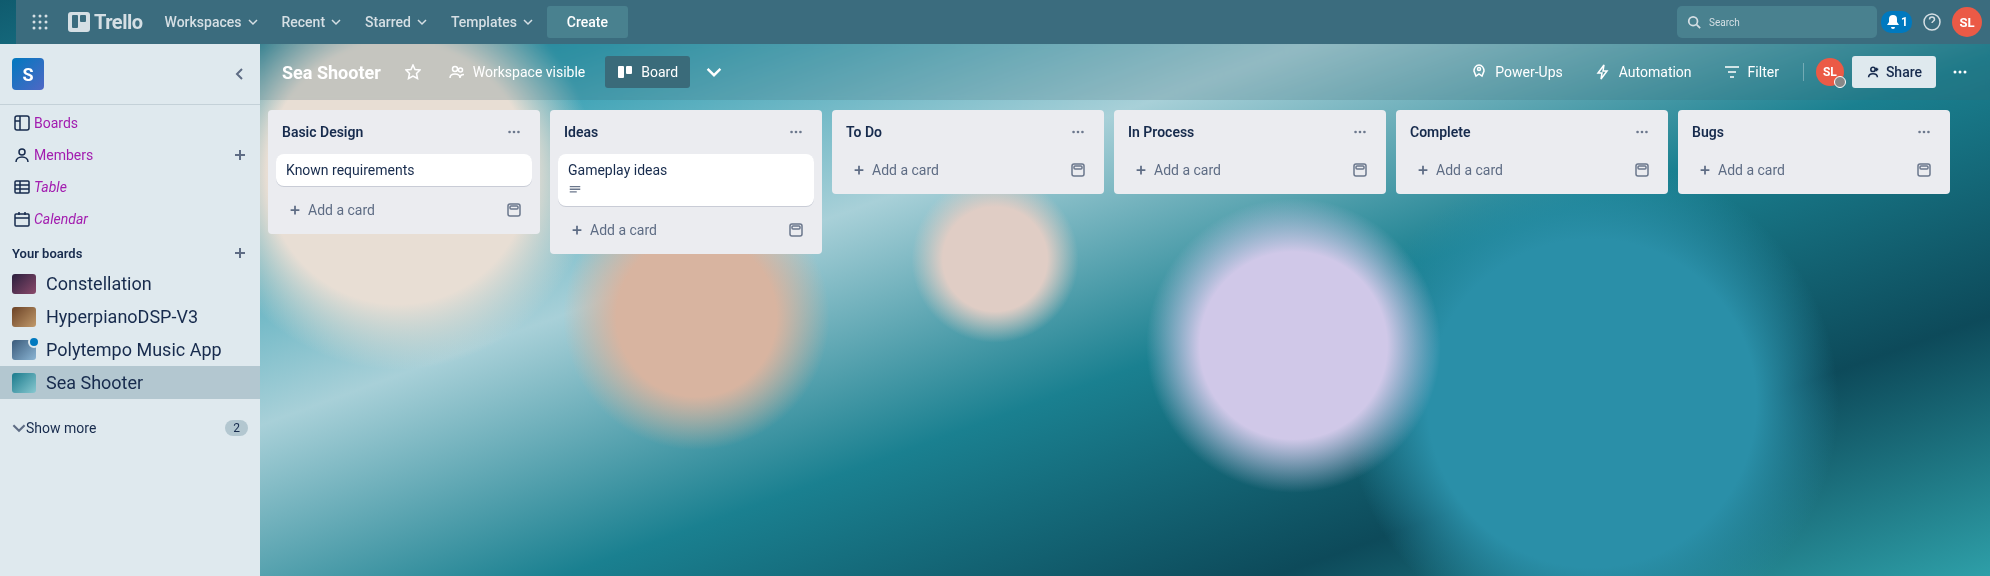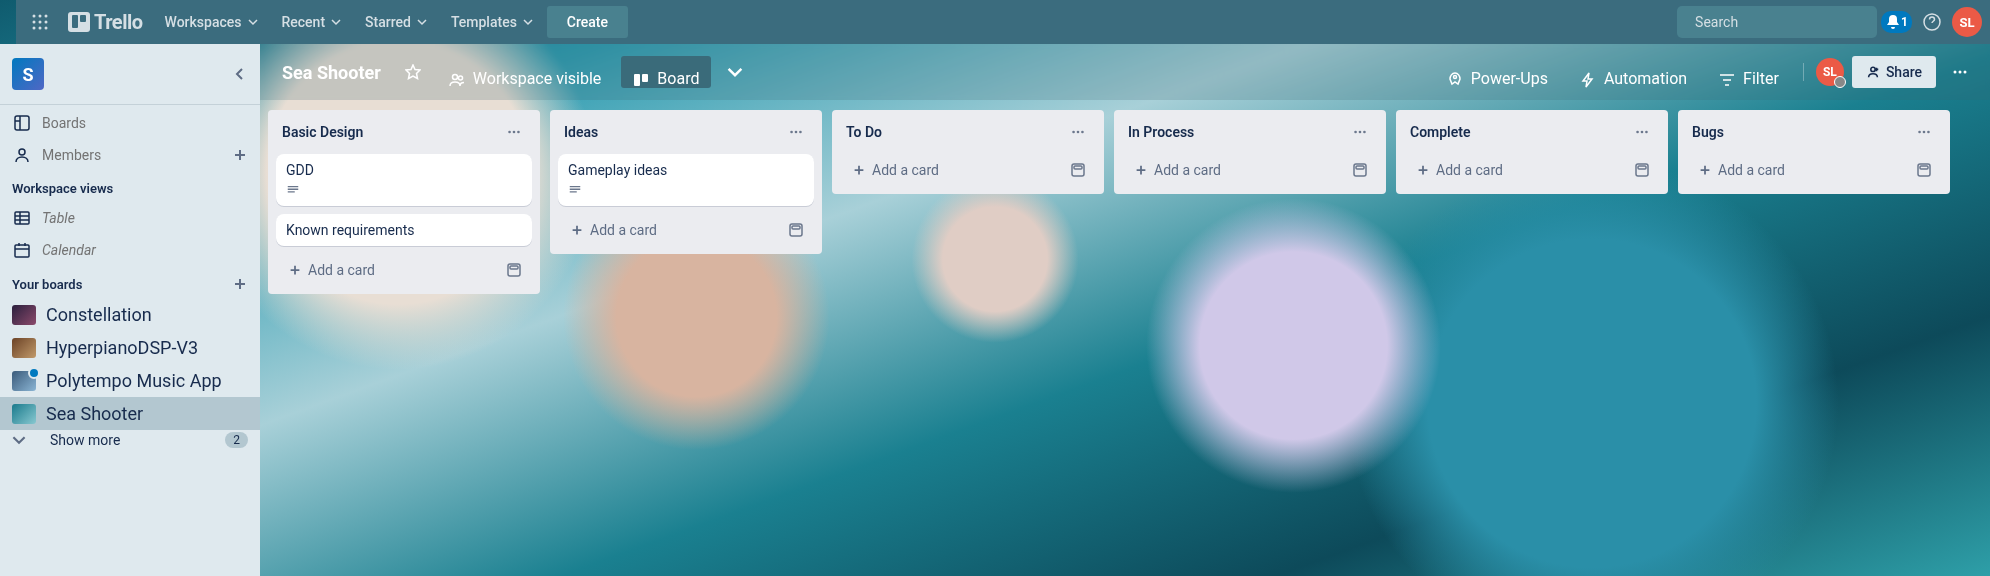--- a/index.html
+++ b/index.html
@@ -113,21 +113,21 @@
       display: flex;
       align-items: center;
       padding: 0 10px;
       gap: 8px;
     }
     .search-box input {
       background: transparent;
       border: none;
       outline: none;
       color: #fff;
-      font-size: 14px;
+      font-size: 10px;
       flex: 1;
     }
     .search-box input::placeholder { color: #d5dfe4; }
     .notif-badge {
       background: #0079bf;
       color: #fff;
       border-radius: 10px;
       min-width: 22px;
       height: 22px;
       font-size: 12px;
@@ -201,23 +201,23 @@
     }
     .sidebar hr {
       border: none;
       border-top: 1px solid #c4d1d8;
       margin: 2px 0;
     }
     .side-item {
       padding: 6px 12px;
       display: flex;
       align-items: center;
-      gap: 10px;
-      font-size: 14px;
-      color: #737373;
+      gap: 2px;
+      font-size: 14px;
+      color: #a21caf;
       cursor: pointer;
     }
     .side-icon {
       width: 20px;
       height: 20px;
       display: flex;
       align-items: center;
       justify-content: center;
     }
     .side-item .add-icon, .side-item .chev {
@@ -258,24 +258,24 @@
       position: absolute;
       width: 8px;
       height: 8px;
       border-radius: 50%;
       background: #0079bf;
       border: 2px solid #dfe9ee;
       top: -4px;
       right: -4px;
     }
     .show-more {
-      padding: 2px 12px;
-      display: flex;
-      align-items: center;
-      gap: 24px;
+      padding: 21px 12px;
+      display: flex;
+      align-items: center;
+      gap: 0;
       font-size: 14px;
       color: #172b4d;
       cursor: pointer;
     }
     .count-badge {
       margin-left: auto;
       background: #b3c7d0;
       color: #172b4d;
       font-size: 12px;
       border-radius: 10px;
@@ -309,24 +309,24 @@
       display: flex;
       align-items: center;
       justify-content: center;
       border-radius: 3px;
       cursor: pointer;
     }
     .header-btn {
       height: 32px;
       padding: 0 12px;
       display: flex;
-      align-items: flex-end;
+      align-items: center;
       gap: 8px;
       color: #fff;
-      font-size: 16px;
+      font-size: 14px;
       border-radius: 3px;
       cursor: pointer;
     }
     .header-btn.solid {
       background: #3a6b7a;
     }
     .share-btn {
       background: #dfe9ee;
       color: #172b4d;
       height: 32px;
@@ -551,23 +551,20 @@
             <path d="M2 15c0-3 2.5-5 6-5s6 2 6 5"></path>
           </svg>
       </div>
       <span>Members</span>
       <div class="add-icon">
         <svg width="16" height="16" viewBox="0 0 16 16" fill="none" stroke="#5e6c84" stroke-width="2">
             <path d="M8 3v10M3 8h10"></path>
           </svg>
       </div>
     </div>
-    <div class="side-heading">
-      <span>Workspace views</span>
-    </div>
     <div class="side-item">
       <div class="side-icon">
         <svg width="16" height="16" viewBox="0 0 16 16" fill="none" stroke="#172b4d" stroke-width="1.5">
             <rect x="1" y="2" width="14" height="12" rx="1"></rect>
             <path d="M1 6h14M1 10h14M6 2v12"></path>
           </svg>
       </div>
       <span style="font-style:italic">Table</span>
     </div>
     <div class="side-item">
@@ -684,30 +681,20 @@
 
     <div class="list">
     <div class="list-header">
       <span class="list-title">Basic Design</span>
       <div class="list-menu"><span><svg width="16" height="16" viewBox="0 0 18 18" fill="#6b778c">
                   <circle cx="4" cy="9" r="1.5"></circle>
                   <circle cx="9" cy="9" r="1.5"></circle>
                   <circle cx="14" cy="9" r="1.5"></circle>
                 </svg></span></div>
     </div>
-    <div class="card">
-            <span>GDD</span>
-            <div class="card-badges">
-              <span class="desc-badge">
-                <svg width="14" height="14" viewBox="0 0 16 16" fill="none" stroke="currentColor" stroke-width="1.5">
-                  <path d="M2 3h12M2 6h12M2 9h8"></path>
-                </svg>
-              </span>
-            </div>
-          </div>
           <div class="card">
             <span>Known requirements</span>
           </div>
     <div class="list-footer">
       <div class="add-card">
         <span>
                 <svg width="14" height="14" viewBox="0 0 16 16" fill="none" stroke="currentColor" stroke-width="2">
                   <path d="M8 3v10M3 8h10"></path>
                 </svg>
               </span>

